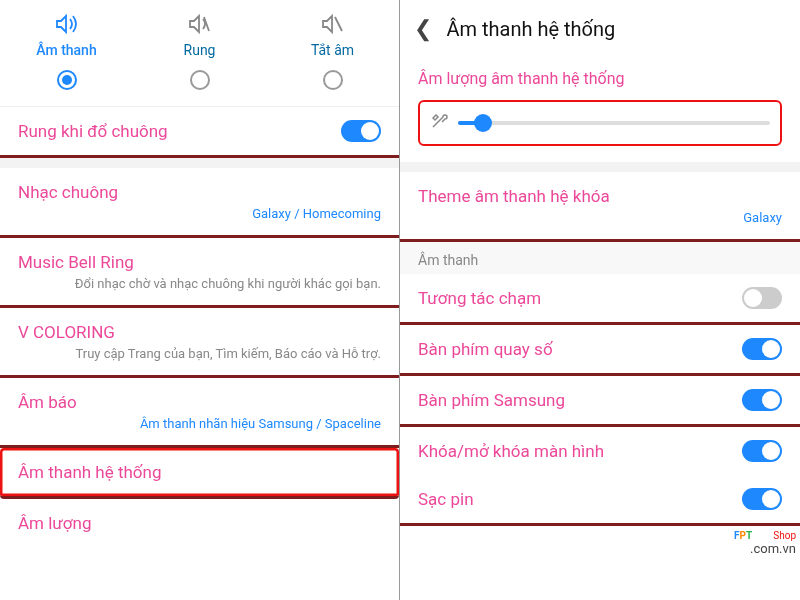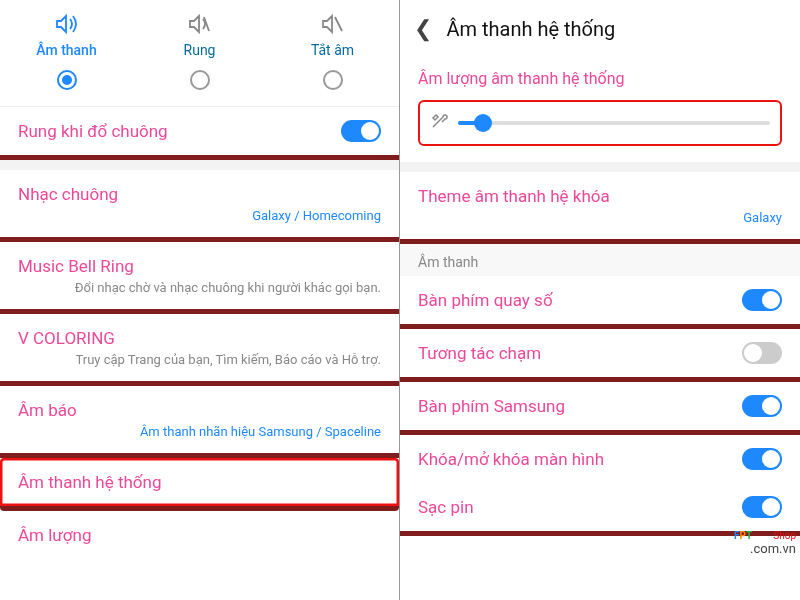--- a/index.html
+++ b/index.html
@@ -21,21 +21,21 @@
   .mode-tab .icon { height:28px; display:flex; align-items:center; justify-content:center; }
   .mode-tab .lbl { font-size:14px; margin-top:4px; color:#0369a1; }
   .mode-tab.active .lbl { color:#1e88ff; font-weight:500; }
   .mode-tab.active svg { stroke:#1e88ff; fill:#1e88ff; }
   .radio-row { display:flex; padding: 12px 0 16px 0; border-bottom: 1px solid #eee; }
   .radio-cell { flex:1; display:flex; justify-content:center; }
   .radio { width:20px; height:20px; border-radius:50%; border:2px solid #999; position:relative; }
   .radio.active { border-color:#1e88ff; }
   .radio.active::after { content:""; position:absolute; inset:3px; border-radius:50%; background:#1e88ff; }
 
-  .row { padding: 14px 18px; border-bottom:5px solid #7f1d1d; background:#fff; position:relative; }
+  .row { padding: 14px 18px; border-bottom:3px solid #7f1d1d; background:#fff; position:relative; }
   .row.no-border { border-bottom:none; }
   .row .title { font-size:17px; color:#ec4899; }
   .row .subtitle { font-size:13px; color:#888; margin-top:4px;text-align:right; }
   .row .subtitle.blue { color:#1e88ff; }
 
   .toggle { position:absolute; right:18px; top:50%; transform:translateY(-50%); width:40px; height:22px; border-radius:11px; background:#1e88ff; }
   .toggle::after { content:""; position:absolute; width:18px; height:18px; border-radius:50%; background:#fff; top:2px; right:2px; }
   .toggle.off { background:#ccc; }
   .toggle.off::after { right:auto; left:2px; }
 
@@ -177,27 +177,27 @@
   <div class="gap"></div>
 
   <div class="row">
     <div class="title">Theme âm thanh hệ khóa</div>
     <div class="subtitle blue">Galaxy</div>
   </div>
 
   <div class="section-label">Âm thanh</div>
 
   <div class="row">
-    <div class="title">Bàn phím quay số</div>
-    <div class="toggle"></div>
-  </div>
-
-  <div class="row">
     <div class="title">Tương tác chạm</div>
     <div class="toggle off"></div>
+  </div>
+
+  <div class="row">
+    <div class="title">Bàn phím quay số</div>
+    <div class="toggle"></div>
   </div>
 
   <div class="row">
     <div class="title">Bàn phím Samsung</div>
     <div class="toggle"></div>
   </div>
 
   <div class="row no-border">
     <div class="title">Khóa/mở khóa màn hình</div>
     <div class="toggle"></div>

